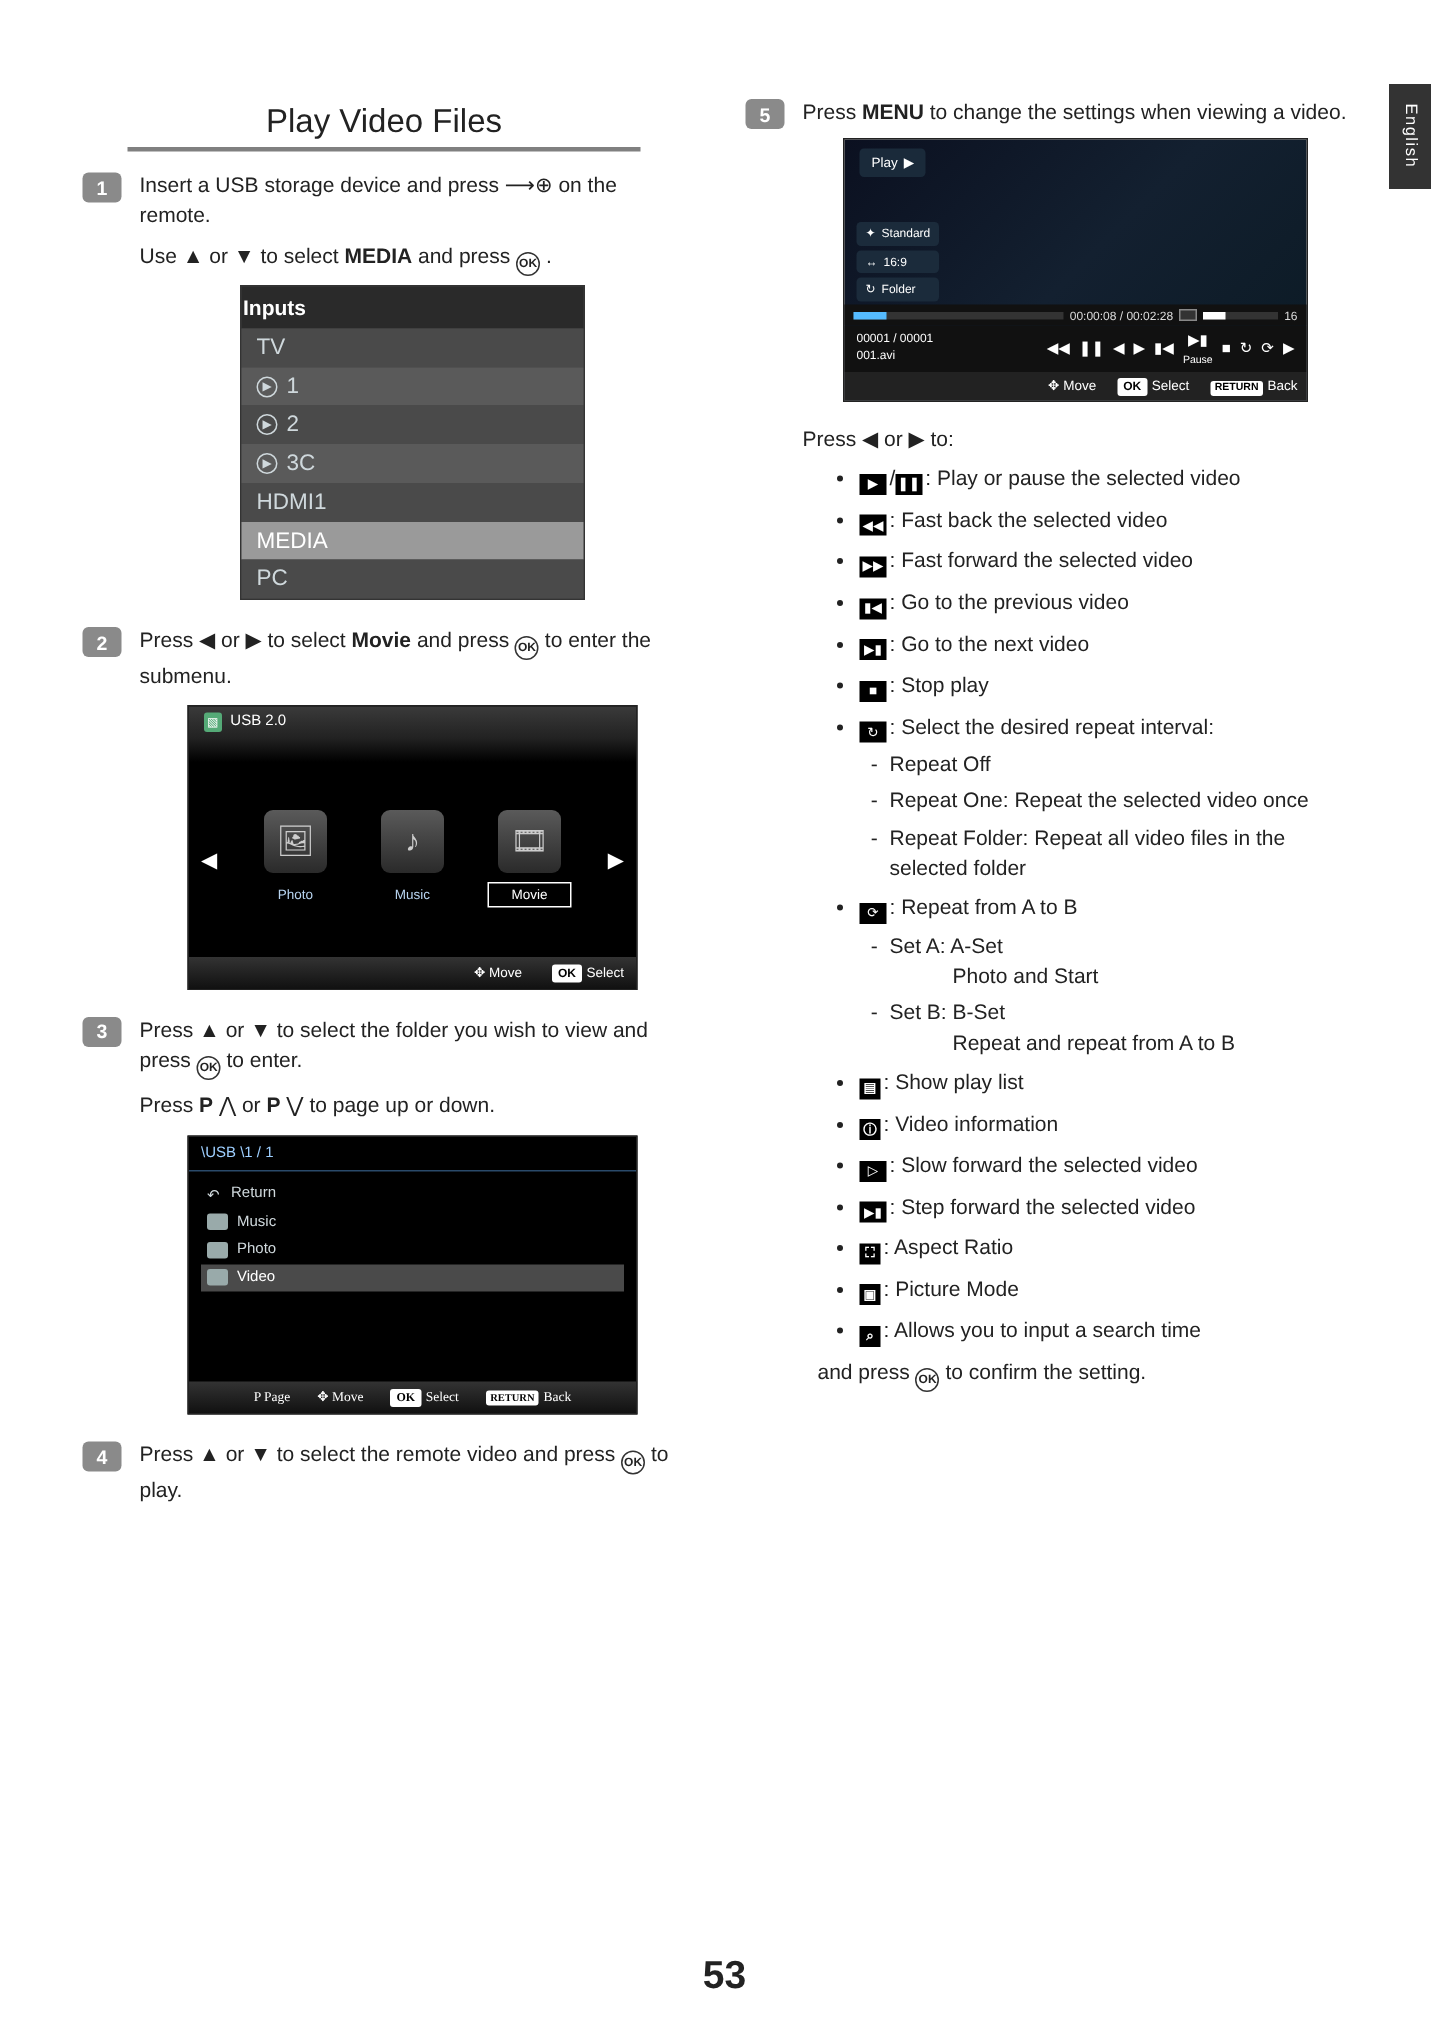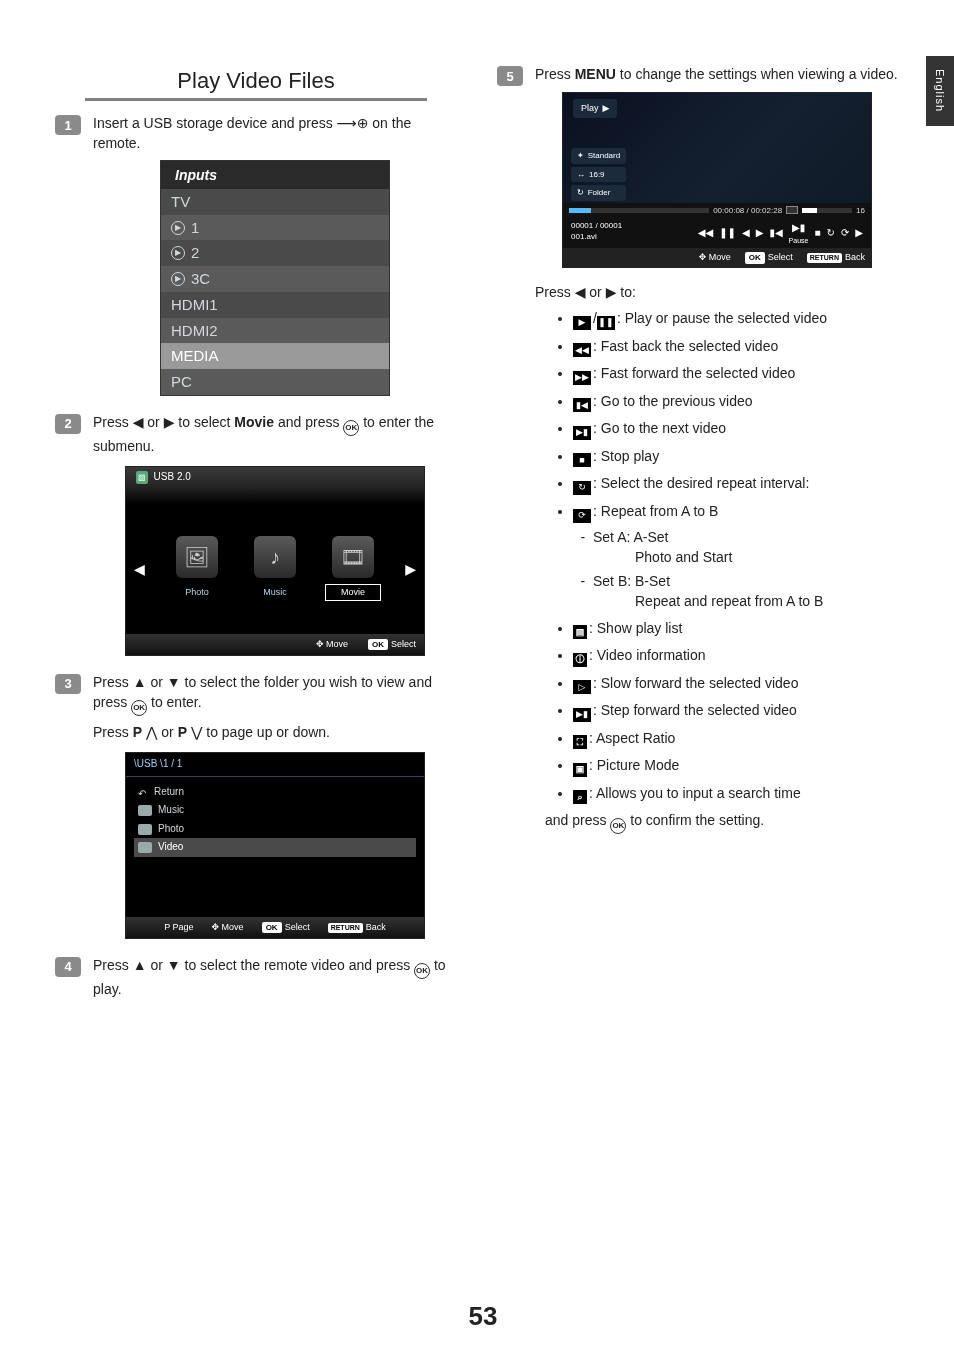--- a/index.html
+++ b/index.html
@@ -81,22 +81,21 @@
     width: 230px;
     margin: 6px auto 10px auto;
     border: 1px solid #333;
     background: #444;
     color: #fff;
   }
   .inputs-panel .hdr {
     background: #2a2a2a;
     color: #fff;
     font-weight: bold;
-    padding: 4px 14px;
-    font-style: italic;
+    padding: 4px 1px;
   }
   .inputs-panel .row {
     padding: 2px 10px;
     color: #cfd8dc;
     display: flex;
     align-items: center;
     gap: 6px;
     font-size: 15px;
   }
   .inputs-panel .row.hi { background: #9a9a9a; color: #fff; }
@@ -227,20 +226,21 @@
     width: 10px;
   }
   .browser-shot .footer-bar {
     background: linear-gradient(#333,#111);
     color: #fff;
     font-size: 9px;
     padding: 4px 6px;
     display: flex;
     gap: 18px;
     justify-content: center;
+    font-family: Liberation Serif, serif;
   }
   .thin { font-size: 9px; color:#fff; }
 
   
   .player-shot {
     width: 310px;
     margin: 8px auto 14px;
     background: linear-gradient(135deg,#0b1020 0%,#132030 50%,#0b1a24 100%);
     border: 1px solid #222;
     position: relative;
@@ -345,43 +345,47 @@
     <div class="title-underline"></div>
 
     <div class="step">
       <div class="step-badge">1</div>
       <div class="step-body">
         <p>
           <span>Insert a USB storage device and  press </span>
           <span class="glyph">⟶⊕</span>
           <span> on the remote.</span>
         </p>
+        <p>
+          <span>Use ▲ or ▼ to select </span>
+          <b>MEDIA</b>
+          <span> and press </span>
+          <span class="okcircle">OK</span>
+          <span>.</span>
+        </p>
 
         <div class="inputs-panel">
           <div class="hdr">Inputs</div>
           <div class="row">
               <span>TV</span>
             </div>
           <div class="row">
               <span class="av-icon">▶</span>
               <span>1</span>
             </div>
           <div class="row">
               <span class="av-icon">▶</span>
               <span>2</span>
             </div>
           <div class="row">
               <span class="av-icon">▶</span>
               <span>3C</span>
             </div>
           <div class="row">
               <span>HDMI1</span>
-            </div>
-          <div class="row">
-              <span>HDMI2</span>
             </div>
           <div class="row hi">
               <span>MEDIA</span>
             </div>
           <div class="row">
               <span>PC</span>
             </div>
         </div>
       </div>
     </div>
@@ -563,20 +567,25 @@
 
         <p>Press ◀ or ▶ to:</p>
         <ul class="bullets">
           <li><span class="icon-box">▶</span>/<span class="icon-box">❚❚</span><span>: Play or pause the selected video</span></li>
           <li><span class="icon-box">◀◀</span><span>: Fast back the selected video</span></li>
           <li><span class="icon-box">▶▶</span><span>: Fast forward the selected video</span></li>
           <li><span class="icon-box">▮◀</span><span>: Go to the previous video</span></li>
           <li><span class="icon-box">▶▮</span><span>: Go to the next video</span></li>
           <li><span class="icon-box">■</span><span>: Stop play</span></li>
           <li><span class="icon-box">↻</span><span>: Select the desired repeat interval:</span>
+            <ul>
+              <li>Repeat Off</li>
+              <li>Repeat One: Repeat the selected video once</li>
+              <li>Repeat Folder: Repeat all video files in the selected folder</li>
+            </ul>
           </li>
           <li><span class="icon-box">⟳</span><span>: Repeat from A to B</span>
             <ul>
               <li>
                 <span>Set A: A-Set</span><br>
                 <span style="margin-left:42px;display:inline-block;">Photo and Start</span>
               </li>
               <li>
                 <span>Set B: B-Set</span><br>
                 <span style="margin-left:42px;display:inline-block;">Repeat and repeat from A to B</span>

